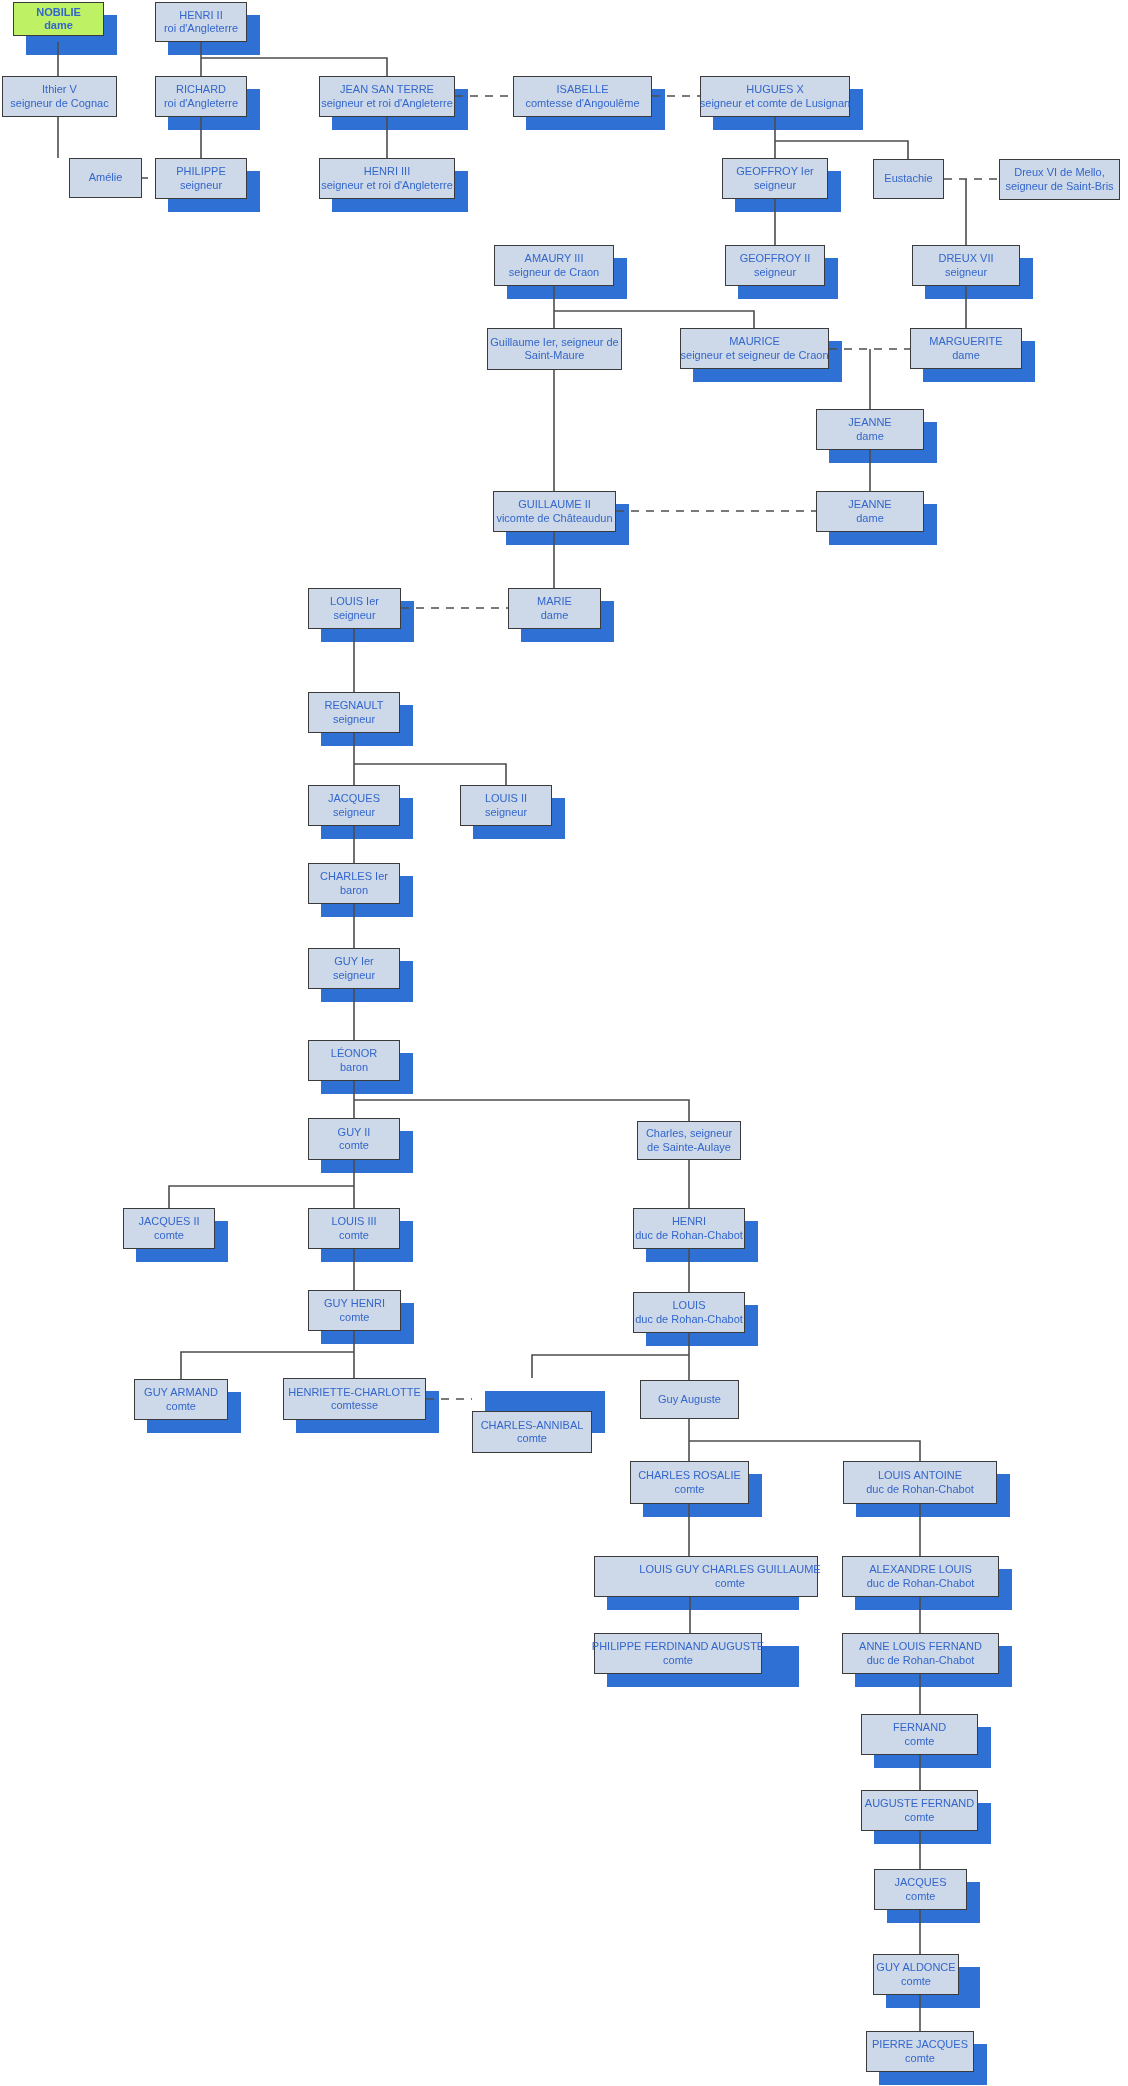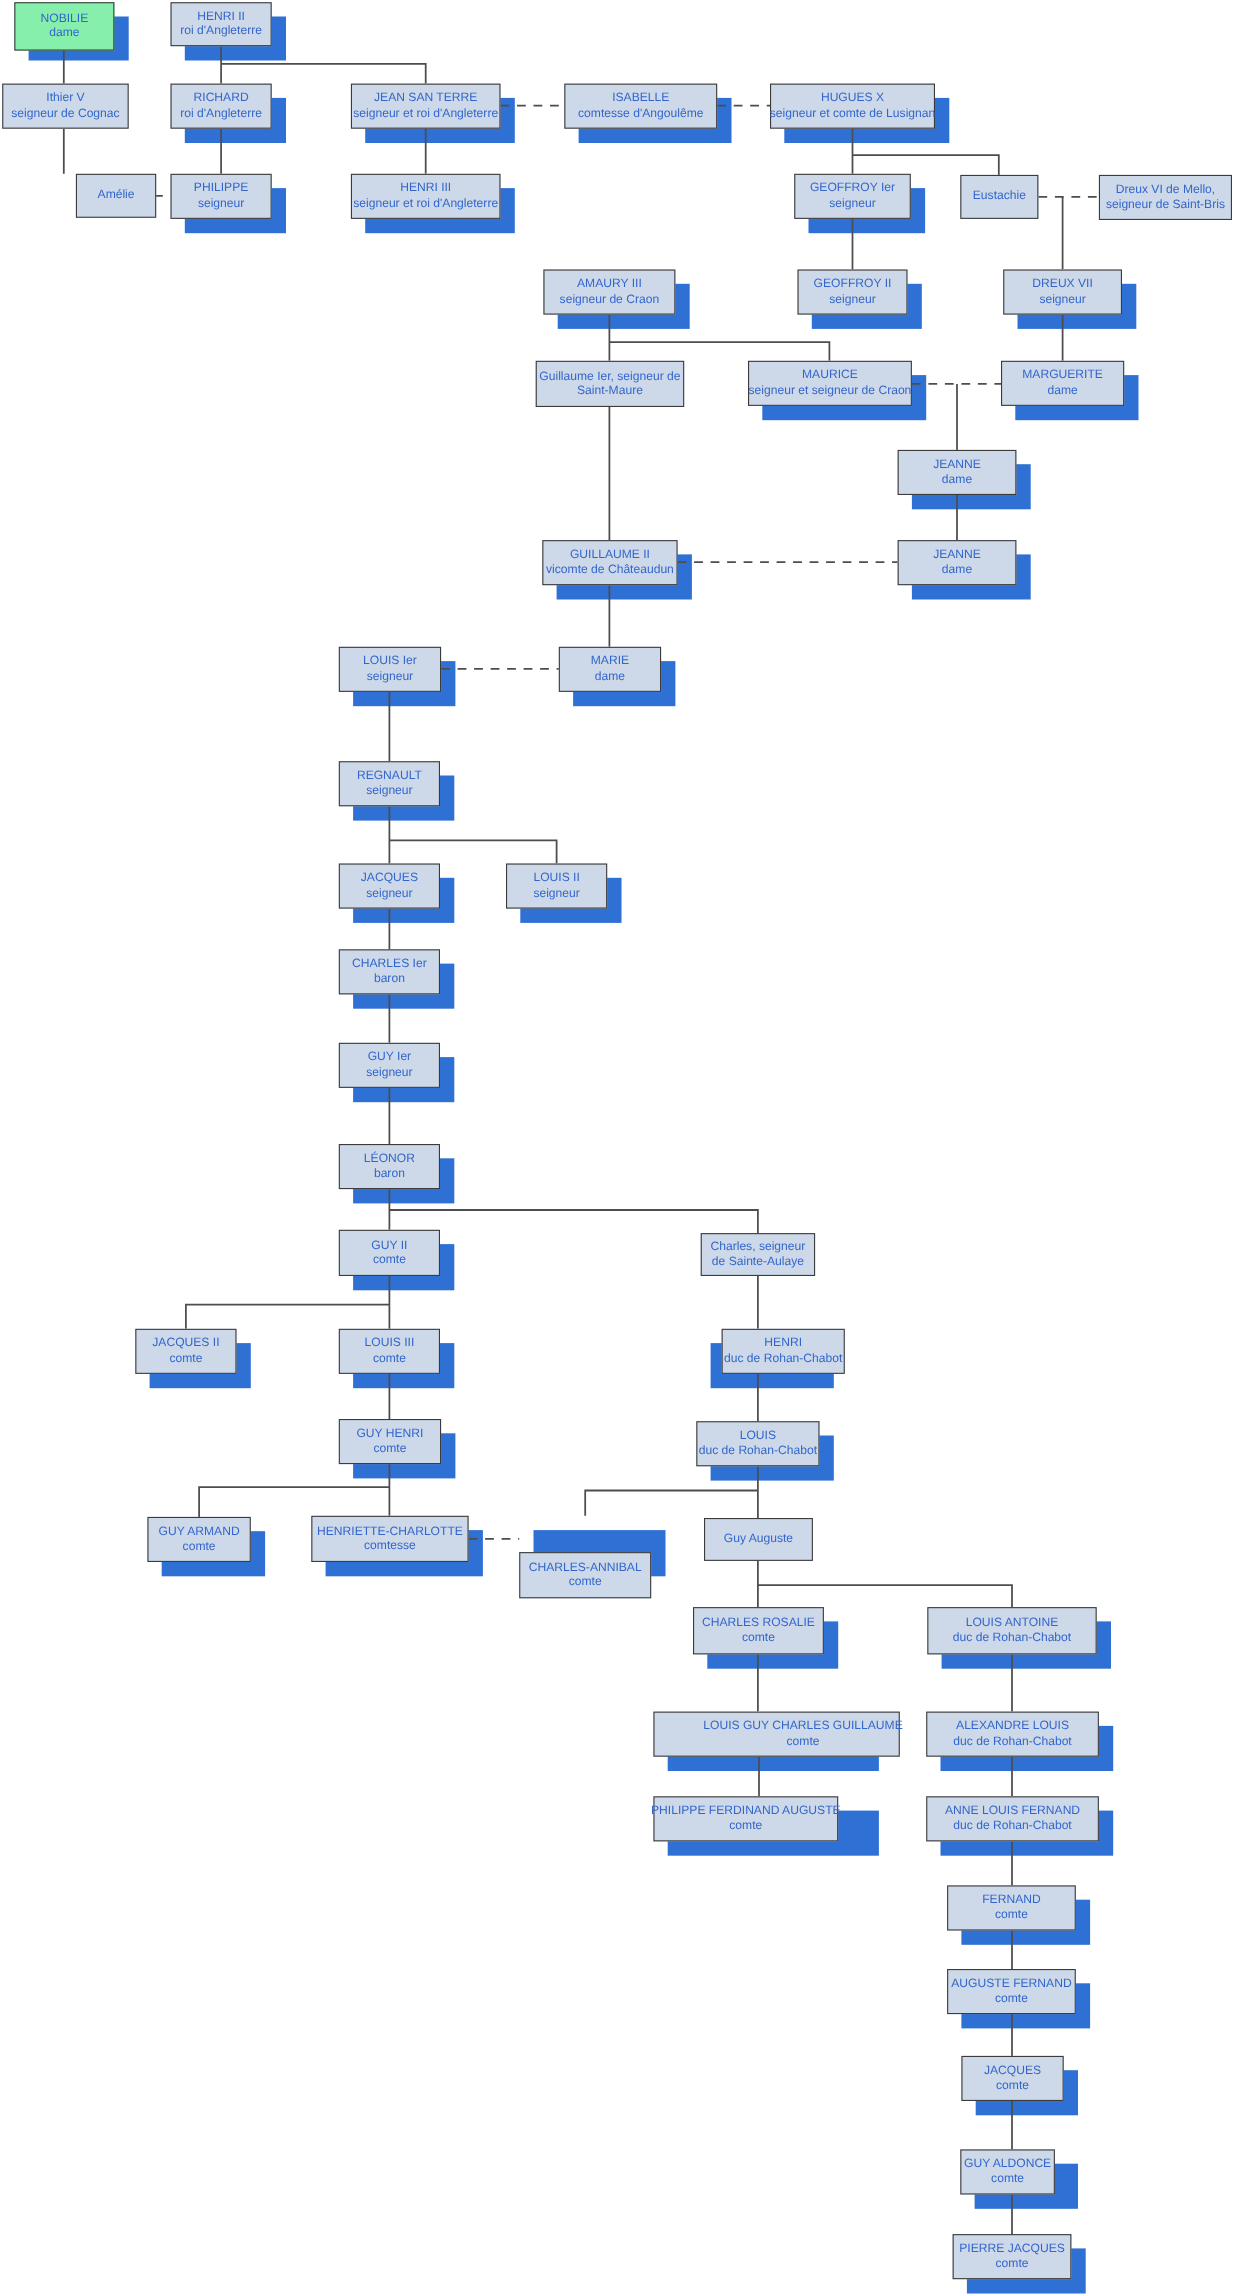--- a/index.html
+++ b/index.html
@@ -137,21 +137,21 @@
       <polyline points="95,178 155,178" fill="none" stroke="#4d4d4d" stroke-width="1.6" stroke-dasharray="8,7"></polyline>
       <polyline points="455,96 513,96" fill="none" stroke="#4d4d4d" stroke-width="1.6" stroke-dasharray="8,7"></polyline>
       <polyline points="652,96 700,96" fill="none" stroke="#4d4d4d" stroke-width="1.6" stroke-dasharray="8,7"></polyline>
       <polyline points="944,179 999,179" fill="none" stroke="#4d4d4d" stroke-width="1.6" stroke-dasharray="8,7"></polyline>
       <polyline points="829,349 910,349" fill="none" stroke="#4d4d4d" stroke-width="1.6" stroke-dasharray="8,7"></polyline>
       <polyline points="616,511 816,511" fill="none" stroke="#4d4d4d" stroke-width="1.6" stroke-dasharray="8,7"></polyline>
       <polyline points="401,608 508,608" fill="none" stroke="#4d4d4d" stroke-width="1.6" stroke-dasharray="8,7"></polyline>
       <polyline points="426,1399 472,1399" fill="none" stroke="#4d4d4d" stroke-width="1.6" stroke-dasharray="8,7"></polyline>
     </svg>
   <div id="node-layer">
-      <div class="node" style="left: 13px; top: 2px; width: 91px; height: 44px; background: #86efac; border-color: rgb(59, 59, 59); color: rgb(51, 102, 204);">
+      <div class="node" style="left: 13px; top: 2px; width: 91px; height: 34px; background: #bef264; border-color: rgb(59, 59, 59); color: rgb(51, 102, 204); font-weight: bold;">
         <span class="line1">NOBILIE</span>
         <span class="line2">dame</span>
       </div>
       <div class="node" style="left: 155px; top: 2px; width: 92px; height: 40px; background: rgb(205, 217, 232); border-color: rgb(59, 59, 59); color: rgb(51, 102, 204);">
         <span class="line1">HENRI II</span>
         <span class="line2">roi d'Angleterre</span>
       </div>
       <div class="node" style="left: 2px; top: 76px; width: 115px; height: 41px; background: rgb(205, 217, 232); border-color: rgb(59, 59, 59); color: rgb(51, 102, 204);">
         <span class="line1">Ithier V</span>
         <span class="line2">seigneur de Cognac</span>
@@ -271,21 +271,21 @@
         <span class="line2">de Sainte-Aulaye</span>
       </div>
       <div class="node" style="left: 123px; top: 1208px; width: 92px; height: 41px; background: rgb(205, 217, 232); border-color: rgb(59, 59, 59); color: rgb(51, 102, 204);">
         <span class="line1">JACQUES II</span>
         <span class="line2">comte</span>
       </div>
       <div class="node" style="left: 308px; top: 1208px; width: 92px; height: 41px; background: rgb(205, 217, 232); border-color: rgb(59, 59, 59); color: rgb(51, 102, 204);">
         <span class="line1">LOUIS III</span>
         <span class="line2">comte</span>
       </div>
-      <div class="node" style="left: 633px; top: 1208px; width: 112px; height: 41px; background: rgb(205, 217, 232); border-color: rgb(59, 59, 59); color: rgb(51, 102, 204); margin-left: 23px;">
+      <div class="node" style="left: 633px; top: 1208px; width: 112px; height: 41px; background: rgb(205, 217, 232); border-color: rgb(59, 59, 59); color: rgb(51, 102, 204);">
         <span class="line1">HENRI</span>
         <span class="line2">duc de Rohan-Chabot</span>
       </div>
       <div class="node" style="left: 308px; top: 1290px; width: 93px; height: 41px; background: rgb(205, 217, 232); border-color: rgb(59, 59, 59); color: rgb(51, 102, 204);">
         <span class="line1">GUY HENRI</span>
         <span class="line2">comte</span>
       </div>
       <div class="node" style="left: 633px; top: 1292px; width: 112px; height: 41px; background: rgb(205, 217, 232); border-color: rgb(59, 59, 59); color: rgb(51, 102, 204);">
         <span class="line1">LOUIS</span>
         <span class="line2">duc de Rohan-Chabot</span>

